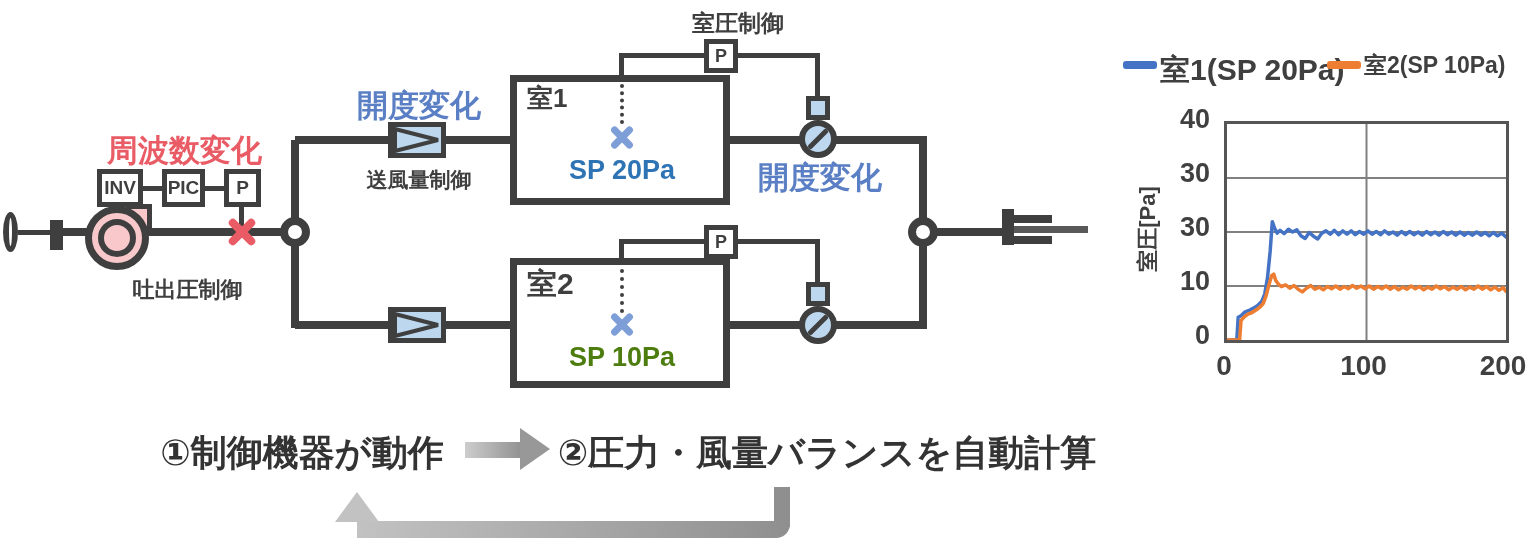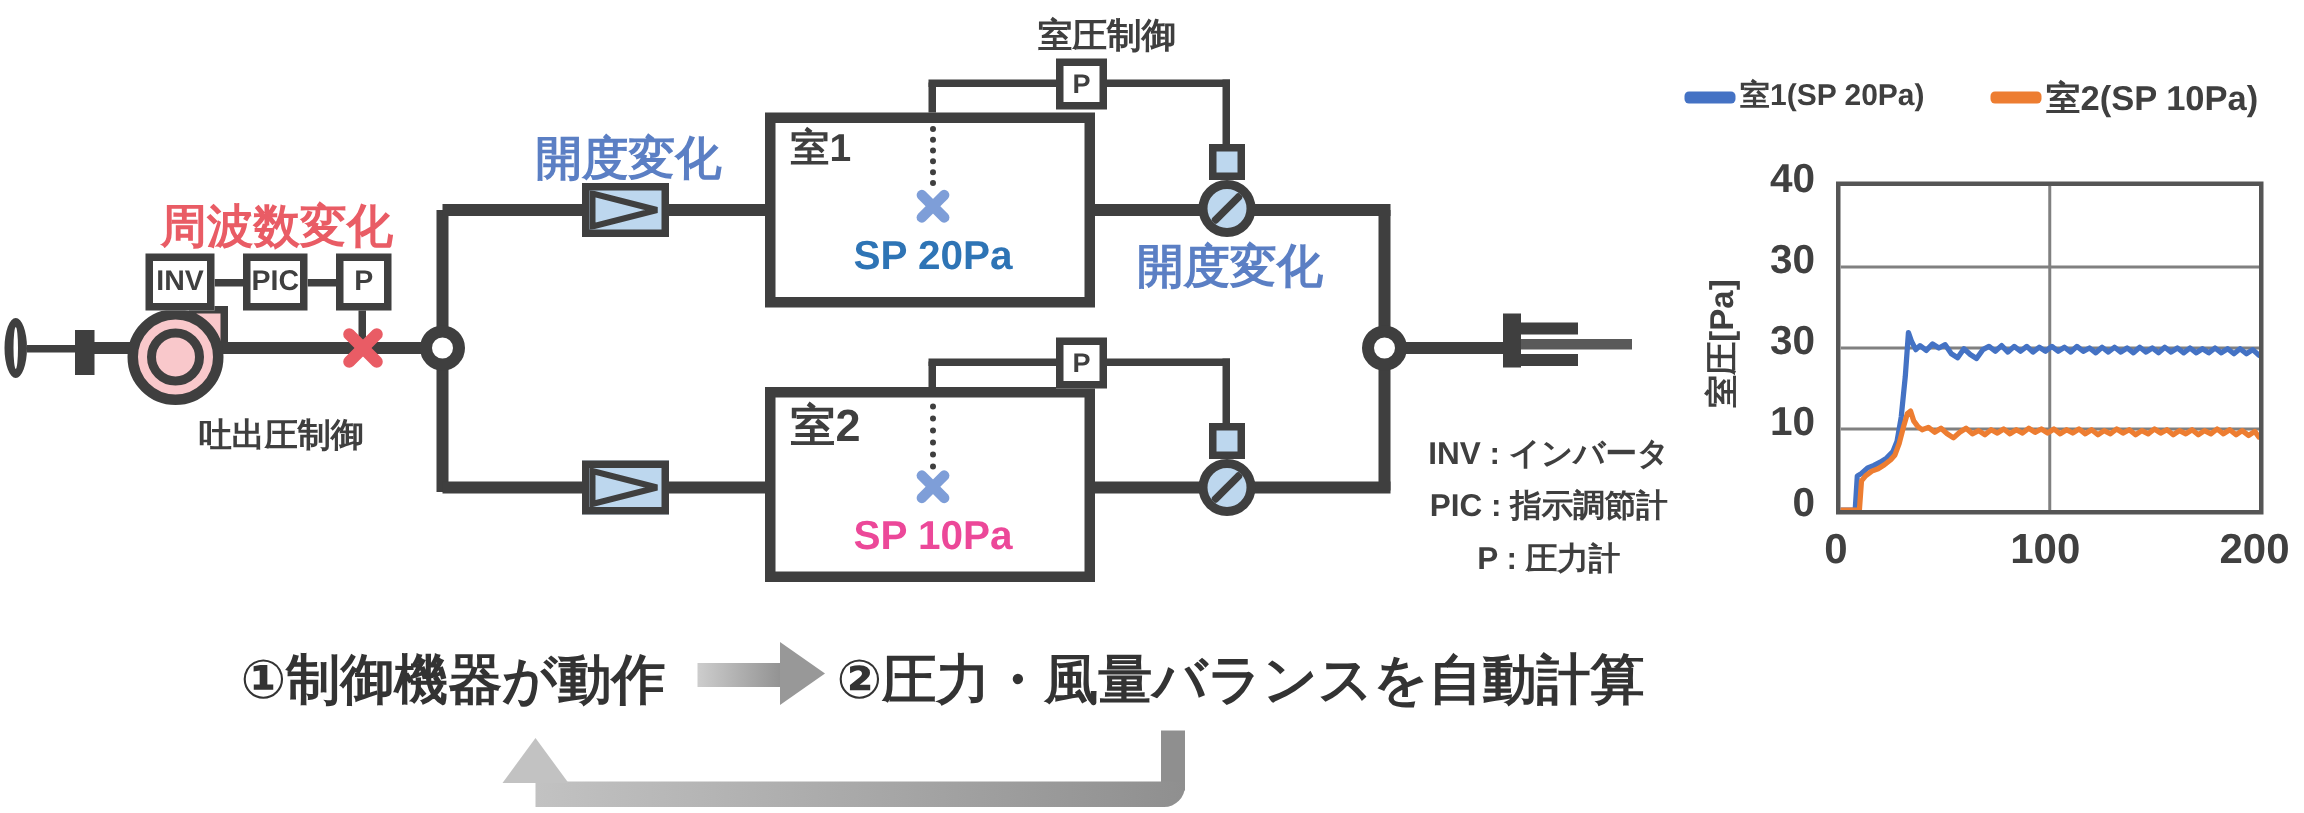--- a/index.html
+++ b/index.html
@@ -98,21 +98,21 @@
   <div class="dot" style="left:620px;top:84px;height:40px;"></div>
   <div class="xbar bluex" style="left:608px;top:134px;width:28px;height:7px;transform:rotate(45deg);"></div>
   <div class="xbar bluex" style="left:608px;top:134px;width:28px;height:7px;transform:rotate(-45deg);"></div>
   <div class="lbl" style="left:522px;top:155px;width:200px;font-size:27px;color:#2e74b5;">SP 20Pa</div>
 
   <div class="room" style="left:510px;top:258px;width:220px;height:130px;"></div>
   <div class="lbl" style="left:527px;top:264px;font-size:30px;">室2</div>
   <div class="dot" style="left:620px;top:269px;height:44px;"></div>
   <div class="xbar bluex" style="left:608px;top:321px;width:28px;height:7px;transform:rotate(45deg);"></div>
   <div class="xbar bluex" style="left:608px;top:321px;width:28px;height:7px;transform:rotate(-45deg);"></div>
-  <div class="lbl" style="left:522px;top:342px;width:200px;font-size:27px;color:#ec4899;">SP 10Pa</div>
+  <div class="lbl" style="left:522px;top:342px;width:200px;font-size:27px;color:#4d7c0f;">SP 10Pa</div>
 
   <div class="box" style="left:704px;top:39px;width:34px;height:34px;font-size:18px;">
       <span>P</span>
     </div>
   <div class="box" style="left:704px;top:225px;width:34px;height:34px;font-size:18px;">
       <span>P</span>
     </div>
 
   <div class="actuator" style="left:806px;top:96px;"></div>
   <div class="valve" style="left:799px;top:120px;">
@@ -124,31 +124,27 @@
     </div>
 
   <div class="duct" style="left:1002px;top:209px;width:12px;height:36px;"></div>
   <div class="duct" style="left:1014px;top:215px;width:38px;height:8px;"></div>
   <div class="abs" style="left:1014px;top:226px;width:74px;height:7px;background:#595959;"></div>
   <div class="duct" style="left:1014px;top:236px;width:38px;height:8px;"></div>
 
   <div class="lbl" style="left:115px;top:275px;width:145px;font-size:22px;">吐出圧制御</div>
   <div class="lbl" style="left:97px;top:130px;width:175px;font-size:31px;color:#e95c65;">周波数変化</div>
   <div class="lbl" style="left:355px;top:85px;width:128px;font-size:31px;color:#5b7fc4;">開度変化</div>
+  <div class="lbl" style="left:348px;top:166px;width:142px;font-size:21px;">送風量制御</div>
   <div class="lbl" style="left:690px;top:8px;width:96px;font-size:23px;">室圧制御</div>
   <div class="lbl" style="left:755px;top:157px;width:130px;font-size:31px;color:#5b7fc4;">開度変化</div>
 
-  <div class="abs" style="left:930px;top:285px;width:205px;line-height:35px;font-size:21px;font-weight:bold;color:#3f3f3f;text-align:center;">
-    <div>INV : インバータ</div>
-    <div>PIC : 指示調節計</div>
-    <div>P : 圧力計</div>
-  </div>
 
   <div class="swatch" style="left:1123px;top:61px;background:#4472c4;"></div>
-  <div class="lbl" style="left:1160px;top:50px;font-size:20px;">室1(SP 20Pa)</div>
+  <div class="lbl" style="left:1160px;top:50px;font-size:30px;">室1(SP 20Pa)</div>
   <div class="swatch" style="left:1327px;top:61px;background:#ed7d31;"></div>
   <div class="lbl" style="left:1364px;top:50px;font-size:23px;">室2(SP 10Pa)</div>
 
   <svg id="plot-svg" width="279" height="216" viewBox="0 0 279 216">
       <line x1="0" x2="279" y1="162" y2="162" stroke="#808080" stroke-width="2"></line>
       <line x1="0" x2="279" y1="108" y2="108" stroke="#808080" stroke-width="2"></line>
       <line x1="0" x2="279" y1="54" y2="54" stroke="#808080" stroke-width="2"></line>
       <line x1="139.5" x2="139.5" y1="0" y2="216" stroke="#808080" stroke-width="2"></line>
       <polyline points="0.0,216.0 9.8,216.0 11.2,193.3 14.0,191.7 18.1,187.9 22.3,186.3 26.5,184.1 30.7,181.4 34.9,177.1 37.7,170.1 40.5,153.9 43.2,126.9 45.3,97.7 47.4,103.7 50.2,109.1 53.0,106.4 57.2,109.6 61.4,105.3 65.6,108.0 69.8,105.8 73.9,111.8 78.1,114.5 82.3,108.5 86.5,112.3 90.7,115.0 94.9,109.1 99.0,106.9 103.2,110.2 107.4,106.4 111.6,110.7 115.8,106.9 120.0,110.2 124.2,106.9 128.3,110.7 132.5,107.5 136.7,110.2 140.9,106.9 145.1,110.2 149.3,107.5 153.5,110.7 157.6,106.9 161.8,110.2 166.0,108.0 170.2,111.2 174.4,107.5 178.6,110.7 182.7,107.5 186.9,110.7 191.1,108.0 195.3,111.2 199.5,107.5 203.7,110.7 207.9,108.0 212.0,111.2 216.2,107.5 220.4,110.7 224.6,108.0 228.8,111.2 233.0,108.0 237.2,111.2 241.3,108.5 245.5,111.2 249.7,108.0 253.9,111.2 258.1,108.5 262.3,111.8 266.4,108.5 270.6,111.8 274.8,109.1 279.0,112.9" fill="none" stroke="#4472c4" stroke-width="3.5" stroke-linejoin="round" stroke-linecap="round"></polyline>
       <polyline points="0.0,216.0 12.6,216.0 14.0,196.6 16.7,193.3 20.9,190.1 25.1,188.5 29.3,185.8 33.5,182.5 36.3,179.3 39.1,171.7 41.9,160.9 44.6,151.7 46.7,150.1 48.8,156.6 51.6,160.4 54.4,162.5 58.6,160.9 62.8,164.2 67.0,161.5 71.1,165.2 75.3,167.9 79.5,164.2 83.7,161.5 87.9,165.2 92.1,163.1 96.3,165.8 100.4,162.5 104.6,164.7 108.8,162.0 113.0,165.2 117.2,162.5 121.4,164.7 125.5,161.5 129.7,164.2 133.9,162.0 138.1,164.7 142.3,162.0 146.5,165.2 150.7,162.5 154.8,164.7 159.0,162.0 163.2,165.2 167.4,162.5 171.6,165.8 175.8,163.1 180.0,165.2 184.1,162.0 188.3,164.7 192.5,162.5 196.7,165.8 200.9,163.1 205.1,165.2 209.3,162.0 213.4,164.7 217.6,162.5 221.8,165.8 226.0,163.1 230.2,165.2 234.4,162.5 238.5,165.8 242.7,163.1 246.9,165.2 251.1,162.0 255.3,165.2 259.5,162.5 263.7,165.8 267.8,163.1 272.0,166.3 276.2,163.6 279.0,167.4" fill="none" stroke="#ed7d31" stroke-width="3.5" stroke-linejoin="round" stroke-linecap="round"></polyline>

